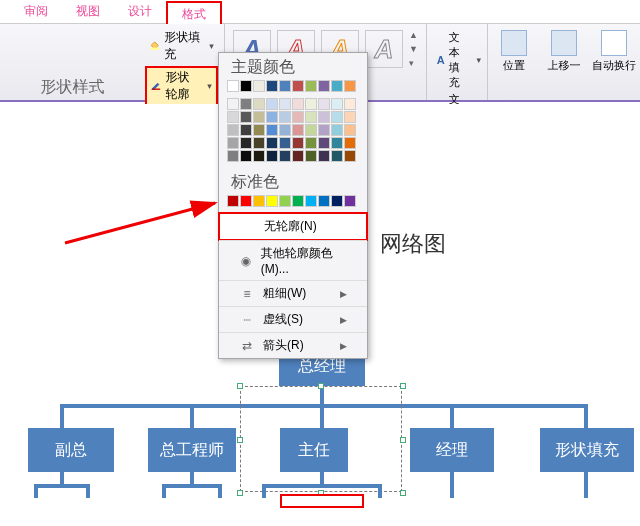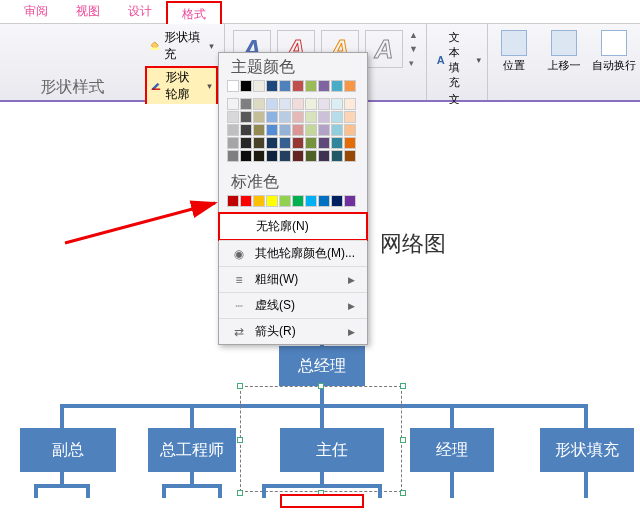--- a/index.html
+++ b/index.html
@@ -24,21 +24,21 @@
   .wa-right span { display:flex; align-items:center; gap:4px; }
   .pos-group { display:flex; padding:6px 4px; gap:6px; }
   .big-btn { display:flex; flex-direction:column; align-items:center; font-size:11px; width:44px; }
   .big-btn .ico { width:26px; height:26px; background:#dce6f2; border:1px solid #96b4da; margin-bottom:2px; }
   .dropdown { position:absolute; left:218px; top:52px; width:150px; background:#f4f4f6; border:1px solid #a6a6aa; box-shadow:2px 2px 6px rgba(0,0,0,.3); z-index:50; }
   .dd-title { font-size:16px; color:#555; padding:4px 12px 2px; }
   .theme-grid { display:grid; grid-template-columns:repeat(10,12px); gap:1px; padding:0 8px 6px; }
   .theme-grid div { width:12px; height:12px; border:1px solid #ccc; }
   .std-row { display:flex; gap:1px; padding:0 8px 6px; }
   .std-row div { width:12px; height:12px; border:1px solid #ccc; }
-  .dd-item { display:flex; align-items:center; gap:8px; font-size:12px; padding:4px 12px; border-top:1px solid #ddd; }
+  .dd-item { display:flex; align-items:center; gap:8px; font-size:12px; padding:4px 20px; border-top:1px solid #ddd; }
   .dd-item .di-icon { width:16px; height:16px; display:flex; align-items:center; justify-content:center; font-size:12px; color:#666;}
   .dd-item.selected { border:2px solid #e00; margin:-1px; background:#fff; }
   .dd-item .arrow { margin-left:auto; font-size:9px; color:#666; }
   .arrow-anno { position:absolute; left:60px; top:158px; z-index:40; }
   .canvas { position:absolute; left:0; top:104px; right:0; bottom:0; background:#fff; }
   .title { position:absolute; left:380px; top:125px; font-size:22px; color:#333; }
   .orgchart { position:absolute; left:0; top:190px; width:640px; }
   .node { position:absolute; background:#4f81bd; color:#fff; display:flex; align-items:center; justify-content:center; font-size:16px; }
   .conn { position:absolute; background:#4f81bd; }
   .seln { position:absolute; border:1px dashed #7a7a7a; }
@@ -248,23 +248,23 @@
 
     <div class="node" style="left:279px; top:52px; width:86px; height:40px;">总经理</div>
     <div class="conn" style="left:320px; top:92px; width:4px; height:20px;"></div>
     <div class="conn" style="left:60px; top:110px; width:528px; height:4px;"></div>
     <div class="conn" style="left:60px; top:110px; width:4px; height:24px;"></div>
     <div class="conn" style="left:190px; top:110px; width:4px; height:24px;"></div>
     <div class="conn" style="left:320px; top:110px; width:4px; height:24px;"></div>
     <div class="conn" style="left:450px; top:110px; width:4px; height:24px;"></div>
     <div class="conn" style="left:584px; top:110px; width:4px; height:24px;"></div>
 
-    <div class="node" style="left:20px; top:134px; width:96px; height:44px;">副总</div>
+    <div class="node" style="left:28px; top:134px; width:86px; height:44px;">副总</div>
     <div class="node" style="left:148px; top:134px; width:88px; height:44px;">总工程师</div>
-    <div class="node" style="left:280px; top:134px; width:104px; height:44px;">主任</div>
+    <div class="node" style="left:280px; top:134px; width:68px; height:44px;">主任</div>
     <div class="node" style="left:410px; top:134px; width:84px; height:44px;">经理</div>
     <div class="node" style="left:540px; top:134px; width:94px; height:44px;">形状填充</div>
 
     <div class="conn" style="left:60px; top:178px; width:4px; height:14px;"></div>
     <div class="conn" style="left:34px; top:190px; width:56px; height:4px;"></div>
     <div class="conn" style="left:34px; top:190px; width:4px; height:14px;"></div>
     <div class="conn" style="left:86px; top:190px; width:4px; height:14px;"></div>
     <div class="conn" style="left:190px; top:178px; width:4px; height:14px;"></div>
     <div class="conn" style="left:162px; top:190px; width:60px; height:4px;"></div>
     <div class="conn" style="left:162px; top:190px; width:4px; height:14px;"></div>

